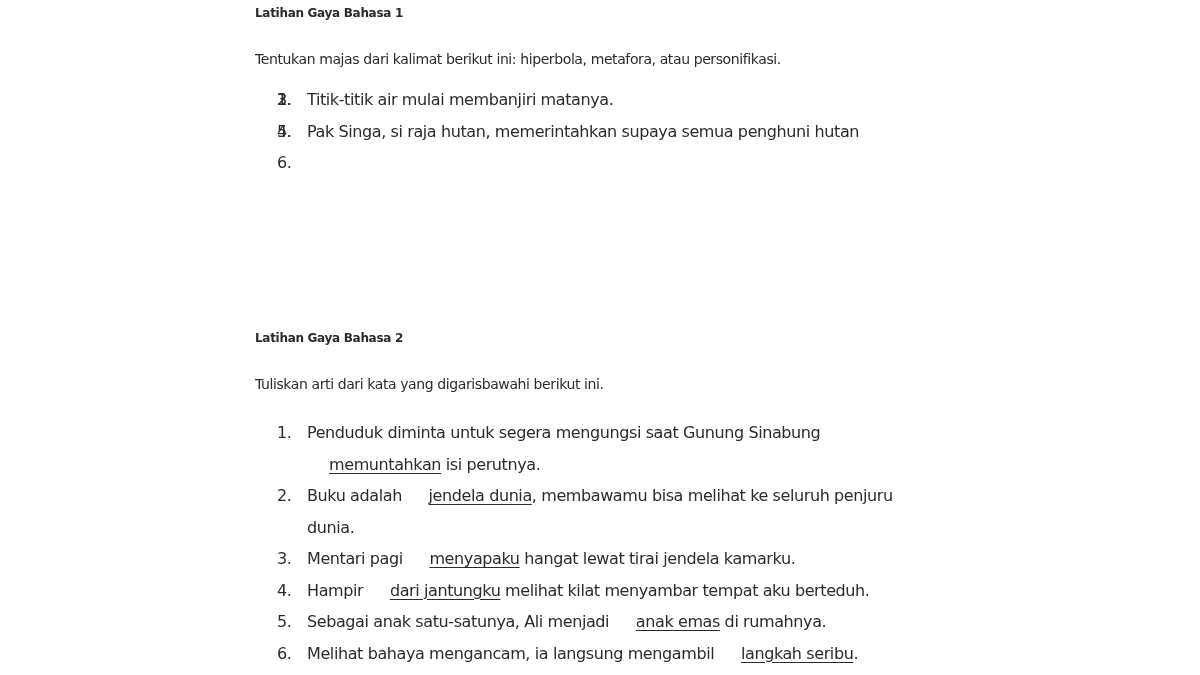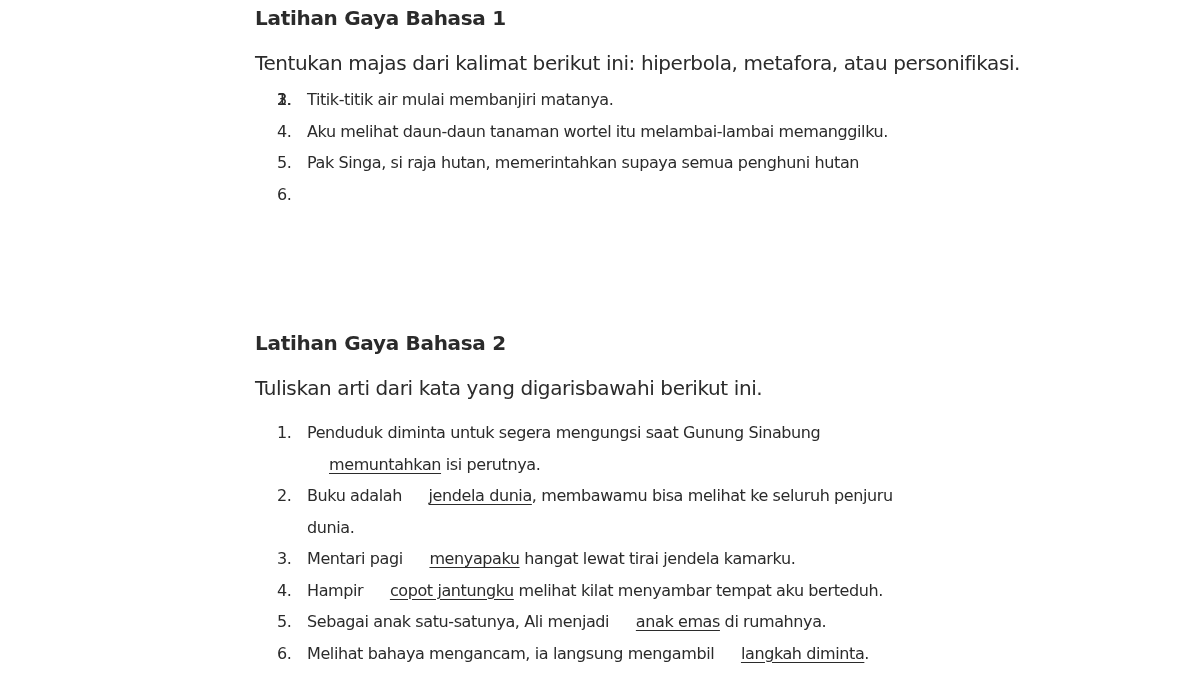--- a/index.html
+++ b/index.html
@@ -18,28 +18,28 @@
     .page {
       position: absolute;
       left: 255px;
       top: 0;
       width: 700px;
     }
     .heading {
       position: absolute;
       left: 0;
       font-weight: bold;
-      font-size: 20px;
+      font-size: 12px;
       letter-spacing: -0.3px;
       white-space: nowrap;
     }
     .intro {
       position: absolute;
       left: 0;
-      font-size: 20px;
+      font-size: 14px;
       letter-spacing: -0.4px;
       white-space: nowrap;
     }
     .list {
       position: absolute;
       left: 22px;
       margin: 0;
       padding: 0;
       list-style: none;
     }
@@ -77,21 +77,20 @@
     </li>
     <li class="item">
       <span class="num">2.</span>
     </li>
     <li class="item">
       <span class="num">3.</span>
       <span>Titik-titik air mulai membanjiri matanya.</span>
     </li>
     <li class="item">
       <span class="num">4.</span>
-      <span>Aku melihat daun-daun tanaman wortel itu melambai-lambai memanggilku.</span>
     </li>
     <li class="item">
       <span class="num">5.</span>
       <span>Pak Singa, si raja hutan, memerintahkan supaya semua penghuni hutan</span><br>
     </li>
     <li class="item">
       <span class="num">6.</span>
     </li>
   </ol>
 
@@ -108,25 +107,25 @@
       <span class="num">2.</span>
       <span>Buku adalah </span><span class="u">jendela dunia</span><span>, membawamu bisa melihat ke seluruh penjuru</span><br>
       <span>dunia.</span>
     </li>
     <li class="item">
       <span class="num">3.</span>
       <span>Mentari pagi </span><span class="u">menyapaku</span><span> hangat lewat tirai jendela kamarku.</span>
     </li>
     <li class="item">
       <span class="num">4.</span>
-      <span>Hampir </span><span class="u">copot jantungku</span><span> melihat kilat menyambar tempat aku berteduh.</span>
+      <span>Hampir </span><span class="u">dari jantungku</span><span> melihat kilat menyambar tempat aku berteduh.</span>
     </li>
     <li class="item">
       <span class="num">5.</span>
       <span>Sebagai anak satu-satunya, Ali menjadi </span><span class="u">anak emas</span><span> di rumahnya.</span>
     </li>
     <li class="item">
       <span class="num">6.</span>
-      <span>Melihat bahaya mengancam, ia langsung mengambil </span><span class="u">langkah diminta</span><span>.</span>
+      <span>Melihat bahaya mengancam, ia langsung mengambil </span><span class="u">langkah seribu</span><span>.</span>
     </li>
   </ol>
 
 </div>
 
 </body></html>

